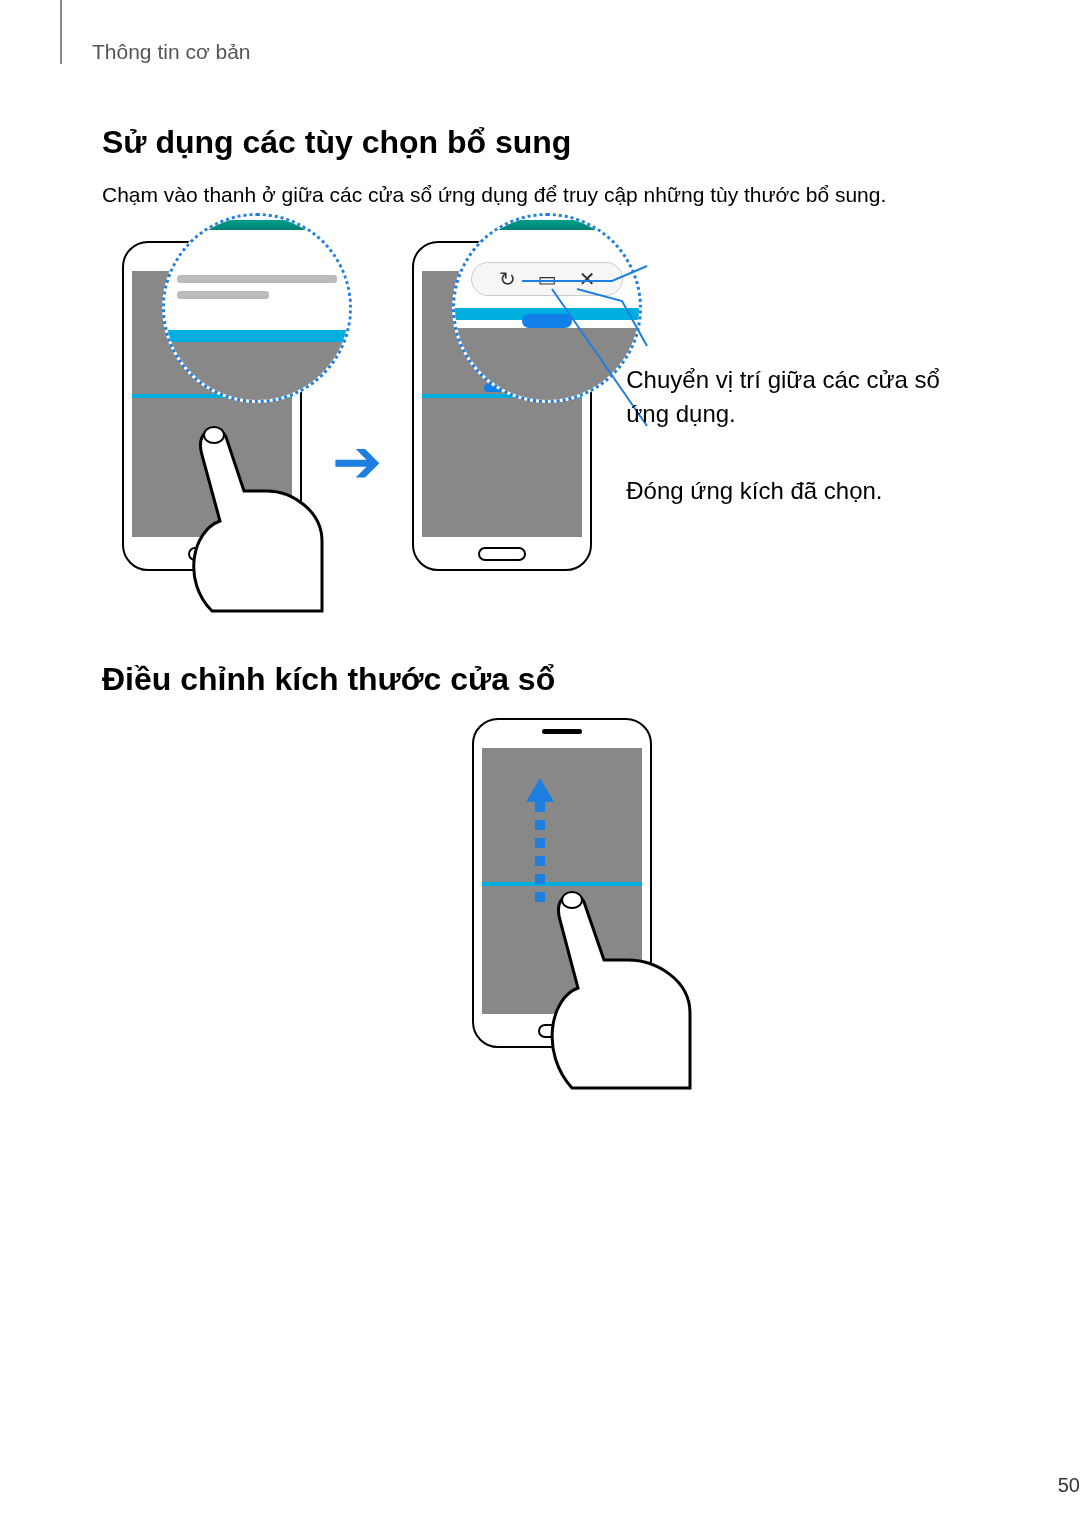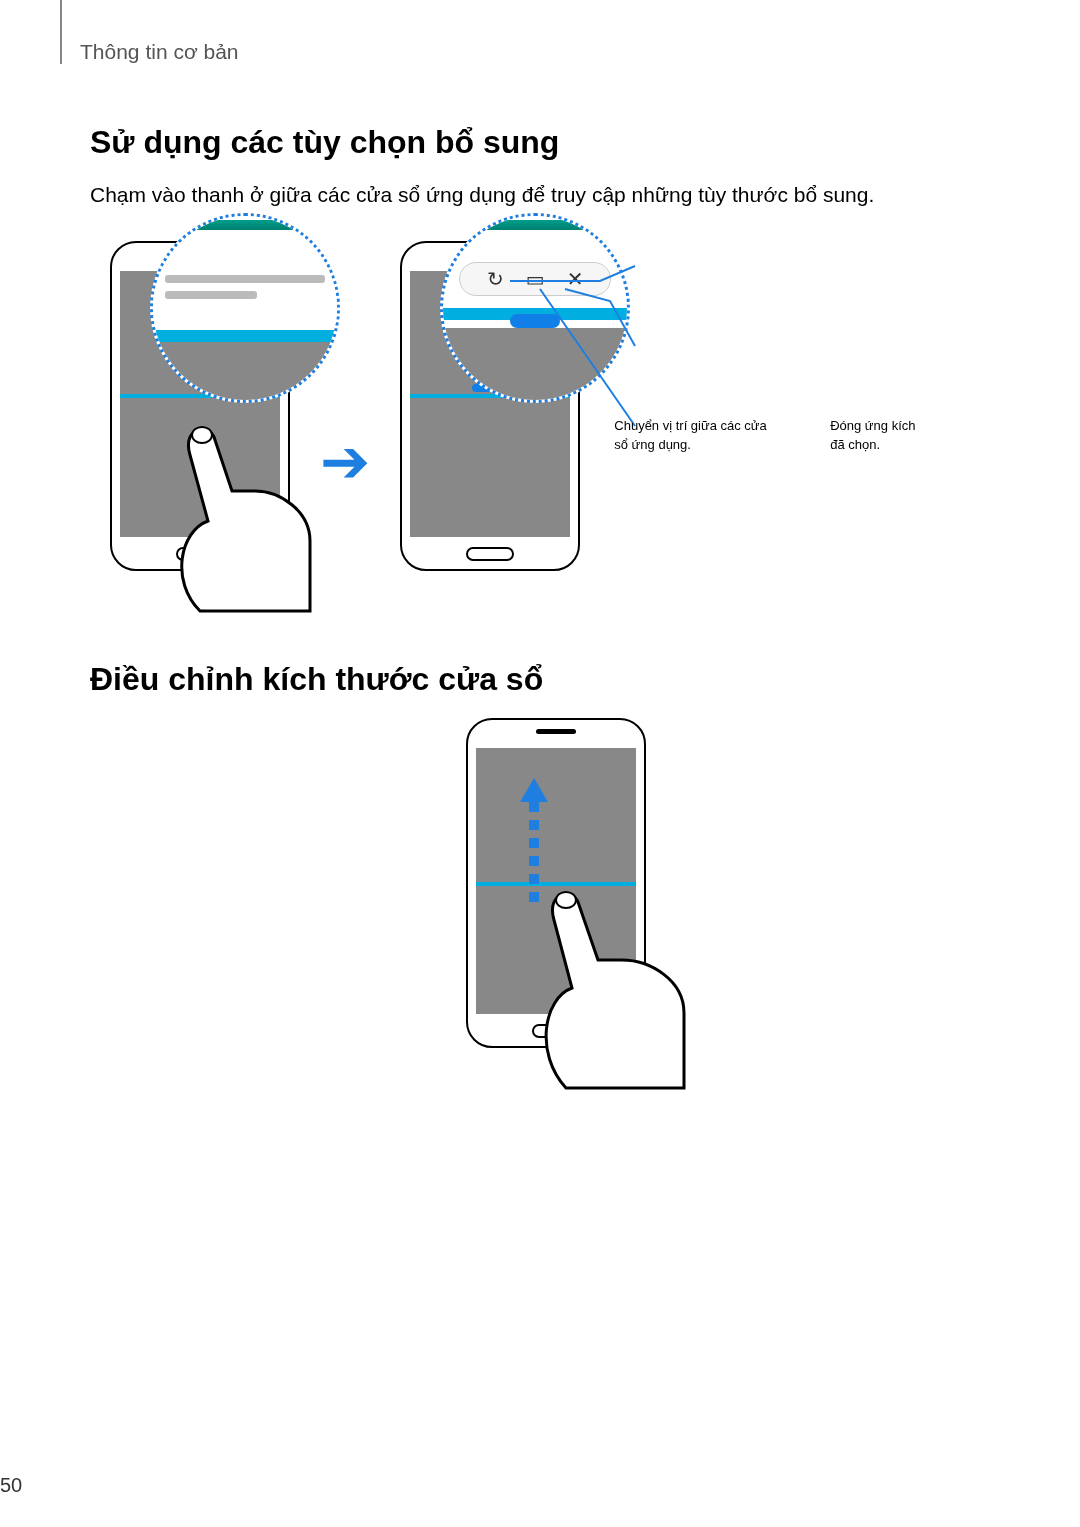--- a/index.html
+++ b/index.html
@@ -6,20 +6,21 @@
   body {
     font-family: "Segoe UI", Arial, sans-serif;
     background: #fff;
     width: 1080px;
     height: 1527px;
     position: relative;
     color: #000;
   }
   .page {
     padding: 40px 58px 40px 90px;
+    margin-left: 12px;
   }
   .header-rule {
     position: absolute;
     left: 60px;
     top: 0;
     width: 2px;
     height: 64px;
     background: #888;
   }
   .breadcrumb {
@@ -151,22 +152,22 @@
     left: 60px; top: 180px;
     width: 160px; height: 200px;
   }
   .arrow-right {
     color:#1e7fe0;
     font-size:60px;
     align-self:center;
     margin-top: 70px;
   }
   .callouts {
-    display:flex; 
-    font-size:13px;
+    display:flex; flex-direction:column;
+    font-size:24px;
     color:#000;
     gap: 44px;
     padding-top: 20px;
     max-width: 320px;
   }
   .callouts .co {
     position:relative;
     padding-left: 4px;
     line-height:1.4;
   }
@@ -193,21 +194,21 @@
     background: repeating-linear-gradient(to bottom, #1e7fe0 0 10px, transparent 10px 18px);
   }
   .hand2 {
     position:absolute; left: 78px; top: 170px;
     width: 170px; height: 210px;
   }
   .page-number {
     position:absolute;
     bottom: 30px;
     left:0; right:0;
-    text-align:left;
+    text-align:right;
     font-size:20px;
     color:#333;
   }
   .callout-line {
     stroke:#1e7fe0; stroke-width:2; fill:none;
   }
 </style>
 </head>
 <body>
 

